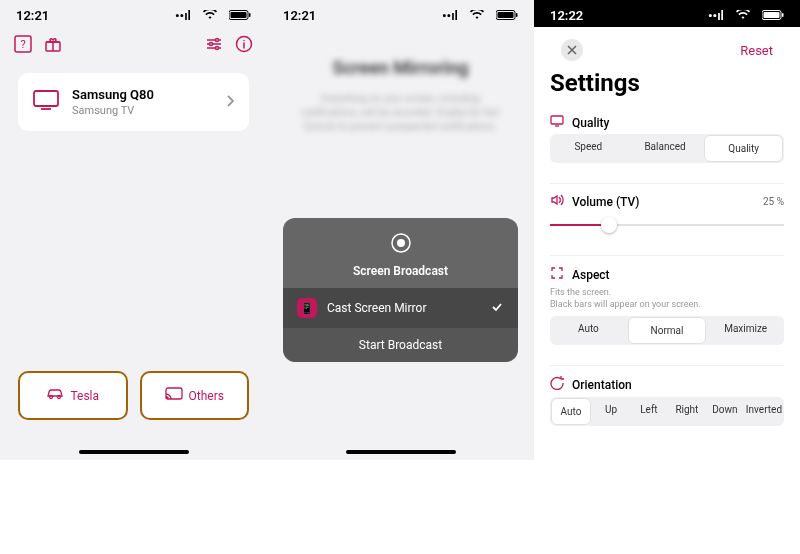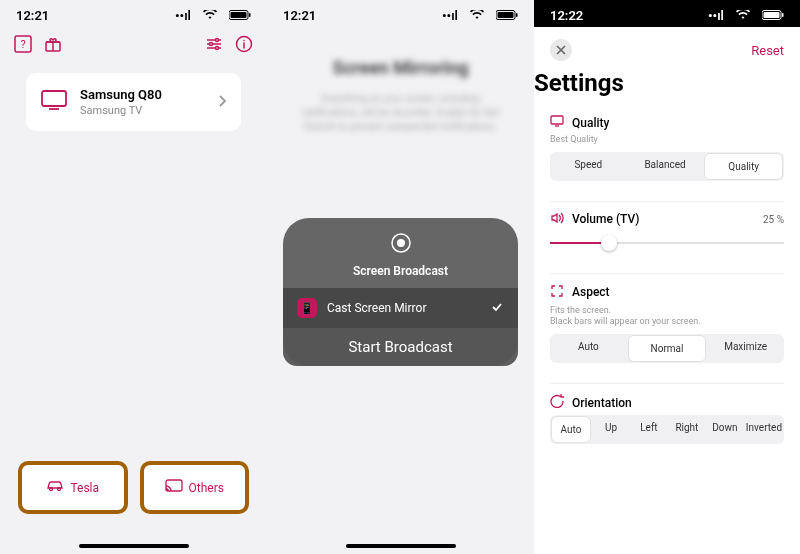--- a/index.html
+++ b/index.html
@@ -1,58 +1,58 @@
 <!DOCTYPE html>
 <html><head>
 <meta charset="utf-8">
 <style>
   * { box-sizing: border-box; margin: 0; padding: 0; font-family: -apple-system, BlinkMacSystemFont, "Segoe UI", Roboto, sans-serif; }
   body { display: flex; width: 800px; height: 554px; background: #fff; }
-  .screen { position: relative; height: 554px; overflow: hidden; }
+  .screen { position: relative; height: 460px; overflow: hidden; }
   .s1 { width: 267px; background: #f2f1f4; }
   .s2 { width: 267px; background: #f2f1f4; }
   .s3 { width: 266px; background: #fff; }
 
   
   .status { display: flex; justify-content: space-between; align-items: center; padding: 8px 16px 4px; font-size: 13px; font-weight: 600; }
   .status .right { display: flex; gap: 12px; align-items: flex-end; }
   .s3 .status { background: #000; color: #fff; }
 
   
   .topbar1 { display: flex; justify-content: space-between; padding: 8px 14px; }
   .topbar1 .left, .topbar1 .right { display: flex; gap: 12px; }
   .icon-btn { color: #c2185b; cursor: pointer; }
   .title1 { font-size: 26px; font-weight: 700; padding: 6px 14px 12px; }
-  .card { background: #fff; border-radius: 10px; margin: 8px 26px; padding: 14px 14px; display: flex; align-items: center; gap: 12px; }
+  .card { background: #fff; border-radius: 10px; margin: 8px 18px; padding: 14px 14px; display: flex; align-items: center; gap: 12px; }
   .tv-icon { color: #c2185b; }
   .card-text { flex: 1; }
   .card-title { font-size: 13px; font-weight: 600; }
   .card-sub { font-size: 11px; color: #888; margin-top: 2px; }
   .chev { color: #999; }
   .bottom-btns { position: absolute; bottom: 40px; left: 0; right: 0; display: flex; gap: 12px; padding: 0 18px; }
-  .bbtn { flex: 1; border: 4px solid #a16207; background: #fff; border-radius: 10px; padding: 14px 8px; display: flex; align-items: center; justify-content: center; gap: 6px; font-size: 12px; color: #c2185b; cursor: pointer; }
+  .bbtn { flex: 1; border: 2px solid #a16207; background: #fff; border-radius: 10px; padding: 14px 8px; display: flex; align-items: center; justify-content: center; gap: 6px; font-size: 12px; color: #c2185b; cursor: pointer; }
   .home-ind { position: absolute; bottom: 6px; left: 50%; transform: translateX(-50%); width: 110px; height: 4px; background: #000; border-radius: 3px; }
 
   
   .blur-text { padding: 30px 30px 0; text-align: center; color: #aaa; filter: blur(3px); }
   .blur-title { font-size: 18px; font-weight: 700; color: #444; margin-bottom: 14px; }
   .blur-sub { font-size: 10px; line-height: 1.4; }
-  .broadcast { position: absolute; top: 218px; left: 16px; right: 16px; background: rgba(90,90,90,0.92); border-radius: 26px; color: #fff; text-align: center; padding-top: 14px; }
+  .broadcast { position: absolute; top: 218px; left: 16px; right: 16px; background: rgba(90,90,90,0.92); border-radius: 12px; color: #fff; text-align: center; padding-top: 14px; }
   .rec-icon { margin: 0 auto 6px; }
   .bc-title { font-size: 12px; font-weight: 600; margin-bottom: 10px; }
   .bc-row { display: flex; align-items: center; gap: 10px; padding: 10px 14px; background: rgba(70,70,70,0.95); font-size: 12px; text-align: left; }
   .bc-row .label { flex: 1; }
   .bc-app-icon { width: 20px; height: 20px; background: #c2185b; border-radius: 5px; display:flex; align-items:center; justify-content:center; color:#fff; font-size:11px; }
-  .bc-start { padding: 10px; font-size: 15px; background: rgba(85,85,85,0.95); border-bottom-left-radius: 14px; border-bottom-right-radius: 14px; cursor:pointer; }
+  .bc-start { padding: 10px; font-size: 12px; background: rgba(85,85,85,0.95); border-bottom-left-radius: 14px; border-bottom-right-radius: 14px; cursor:pointer; }
 
   
-  .hdr3 { display: flex; justify-content: space-between; align-items: center; padding: 12px 16px 6px; }
+  .hdr3 { display: flex; justify-content: space-between; align-items: center; padding: 12px 27px 6px; }
   .close3 { width: 22px; height: 22px; border-radius: 50%; background: #e8e8e8; color: #666; display: flex; align-items: center; justify-content: center; font-size: 12px; cursor:pointer; }
   .reset { color: #c2185b; font-size: 13px; cursor:pointer; }
-  .title3 { font-size: 24px; font-weight: 700; padding: 2px 0 14px; }
+  .title3 { font-size: 24px; font-weight: 700; padding: 2px 16px 14px; }
   .sec { padding: 4px 16px 12px; }
   .sec-hdr { display: flex; align-items: center; gap: 8px; font-size: 12px; font-weight: 500; margin-bottom: 4px; }
   .sec-hdr .pi { color: #c2185b; }
   .sec-sub { font-size: 9px; color: #999; line-height: 1.3; margin-bottom: 6px; }
   .seg { display: flex; background: #f0f0f2; border-radius: 6px; overflow: hidden; }
   .seg .opt { flex: 1; text-align: center; padding: 7px 2px; font-size: 10px; color: #333; cursor:pointer; }
   .seg .opt.active { background: #fff; border: 1px solid #e0e0e0; border-radius: 6px; margin: 1px; }
   .vol-row { display:flex; justify-content:space-between; align-items:center; font-size:12px; }
   .vol-val { font-size: 10px; color:#666; }
   .slider { position: relative; height: 20px; margin-top: 6px; }
@@ -227,21 +227,20 @@
   <div class="sec">
     <div class="sec-hdr">
       <span class="pi">
         <svg width="14" height="12" viewBox="0 0 14 12" fill="none" stroke="currentColor" stroke-width="1.3">
             <rect x="1" y="1" width="12" height="8" rx="1"></rect>
             <path d="M5 11h4"></path>
           </svg>
       </span>
       <span>Quality</span>
     </div>
-    <div class="sec-sub">Best Quality</div>
     <div class="seg">
       <div class="opt">Speed</div>
       <div class="opt">Balanced</div>
       <div class="opt active">Quality</div>
     </div>
   </div>
 
   <div class="sec">
     <div class="divider"></div>
     <div class="vol-row">

